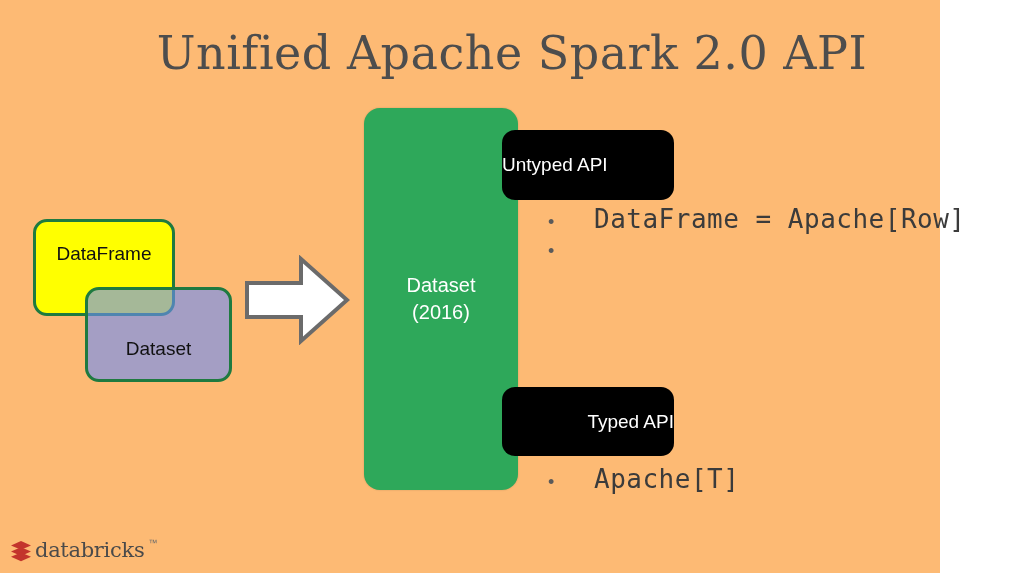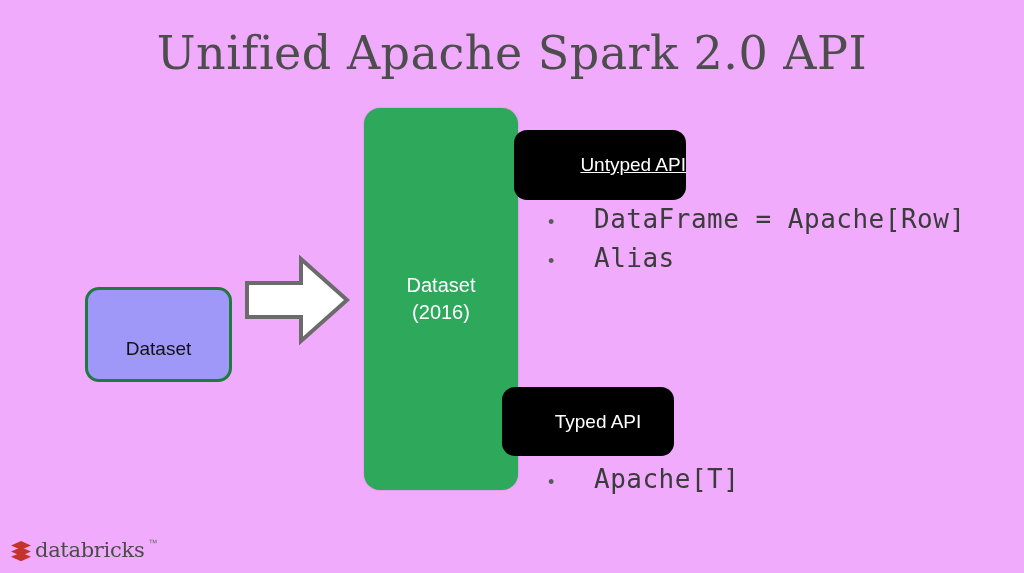--- a/index.html
+++ b/index.html
@@ -8,23 +8,23 @@
   }
   body {
     width: 1024px;
     height: 573px;
     background: #ffffff;
     font-family: "Liberation Sans", sans-serif;
     overflow: hidden;
   }
   #slide {
     position: relative;
-    width: 1024px;
+    width: 940px;
     height: 573px;
-    background: #f0abfc;
+    background: #fdba74;
   }
 
   
   #slide-title {
     position: absolute;
     left: 0;
     top: 26px;
     width: 1024px;
     text-align: center;
     font-family: "DejaVu Serif", "Liberation Serif", serif;
@@ -114,33 +114,32 @@
     position: absolute;
     background: #000000;
     border-radius: 13px;
     color: #ffffff;
     font-size: 19px;
     display: flex;
     align-items: center;
     z-index: 4;
   }
   #untyped-badge {
-    left: 514px;
+    left: 502px;
     top: 130px;
     width: 172px;
     height: 70px;
-    justify-content: flex-end;
-    text-decoration: underline;
+    justify-content: flex-start;
   }
   #typed-badge {
     left: 502px;
     top: 387px;
     width: 172px;
     height: 69px;
-    justify-content: center;
+    justify-content: flex-end;
     padding-left: 20px;
     box-sizing: border-box;
   }
 
   
   .bullet-list {
     position: absolute;
     margin: 0;
     padding: 0;
     list-style: none;
@@ -195,20 +194,23 @@
     margin-left: 1px;
   }
 </style>
 </head>
 <body>
 
 <div id="slide">
 
   <div id="slide-title">Unified Apache Spark 2.0 API</div>
 
+  <div id="dataframe-box" class="venn-box">
+    <span class="venn-label">DataFrame</span>
+  </div>
 
   <div id="dataset-box" class="venn-box">
     <span class="venn-label">Dataset</span>
   </div>
 
   <div id="flow-arrow">
     <svg width="108" height="90" viewBox="0 0 108 90" xmlns="http://www.w3.org/2000/svg">
       <polygon points="4,28 58,28 58,4 104,45 58,86 58,62 4,62" fill="#ffffff" stroke="#6b6b6b" stroke-width="4" stroke-linejoin="miter"></polygon>
     </svg>
   </div>
@@ -222,21 +224,20 @@
     <span>Untyped API</span>
   </div>
 
   <ul id="untyped-list" class="bullet-list">
     <li class="bullet-item">
       <span class="bullet-dot">•</span>
       <span class="bullet-text">DataFrame = Apache[Row]</span>
     </li>
     <li class="bullet-item">
       <span class="bullet-dot">•</span>
-      <span class="bullet-text">Alias</span>
     </li>
   </ul>
 
   <div id="typed-badge" class="api-badge">
     <span>Typed API</span>
   </div>
 
   <ul id="typed-list" class="bullet-list">
     <li class="bullet-item">
       <span class="bullet-dot">•</span>

